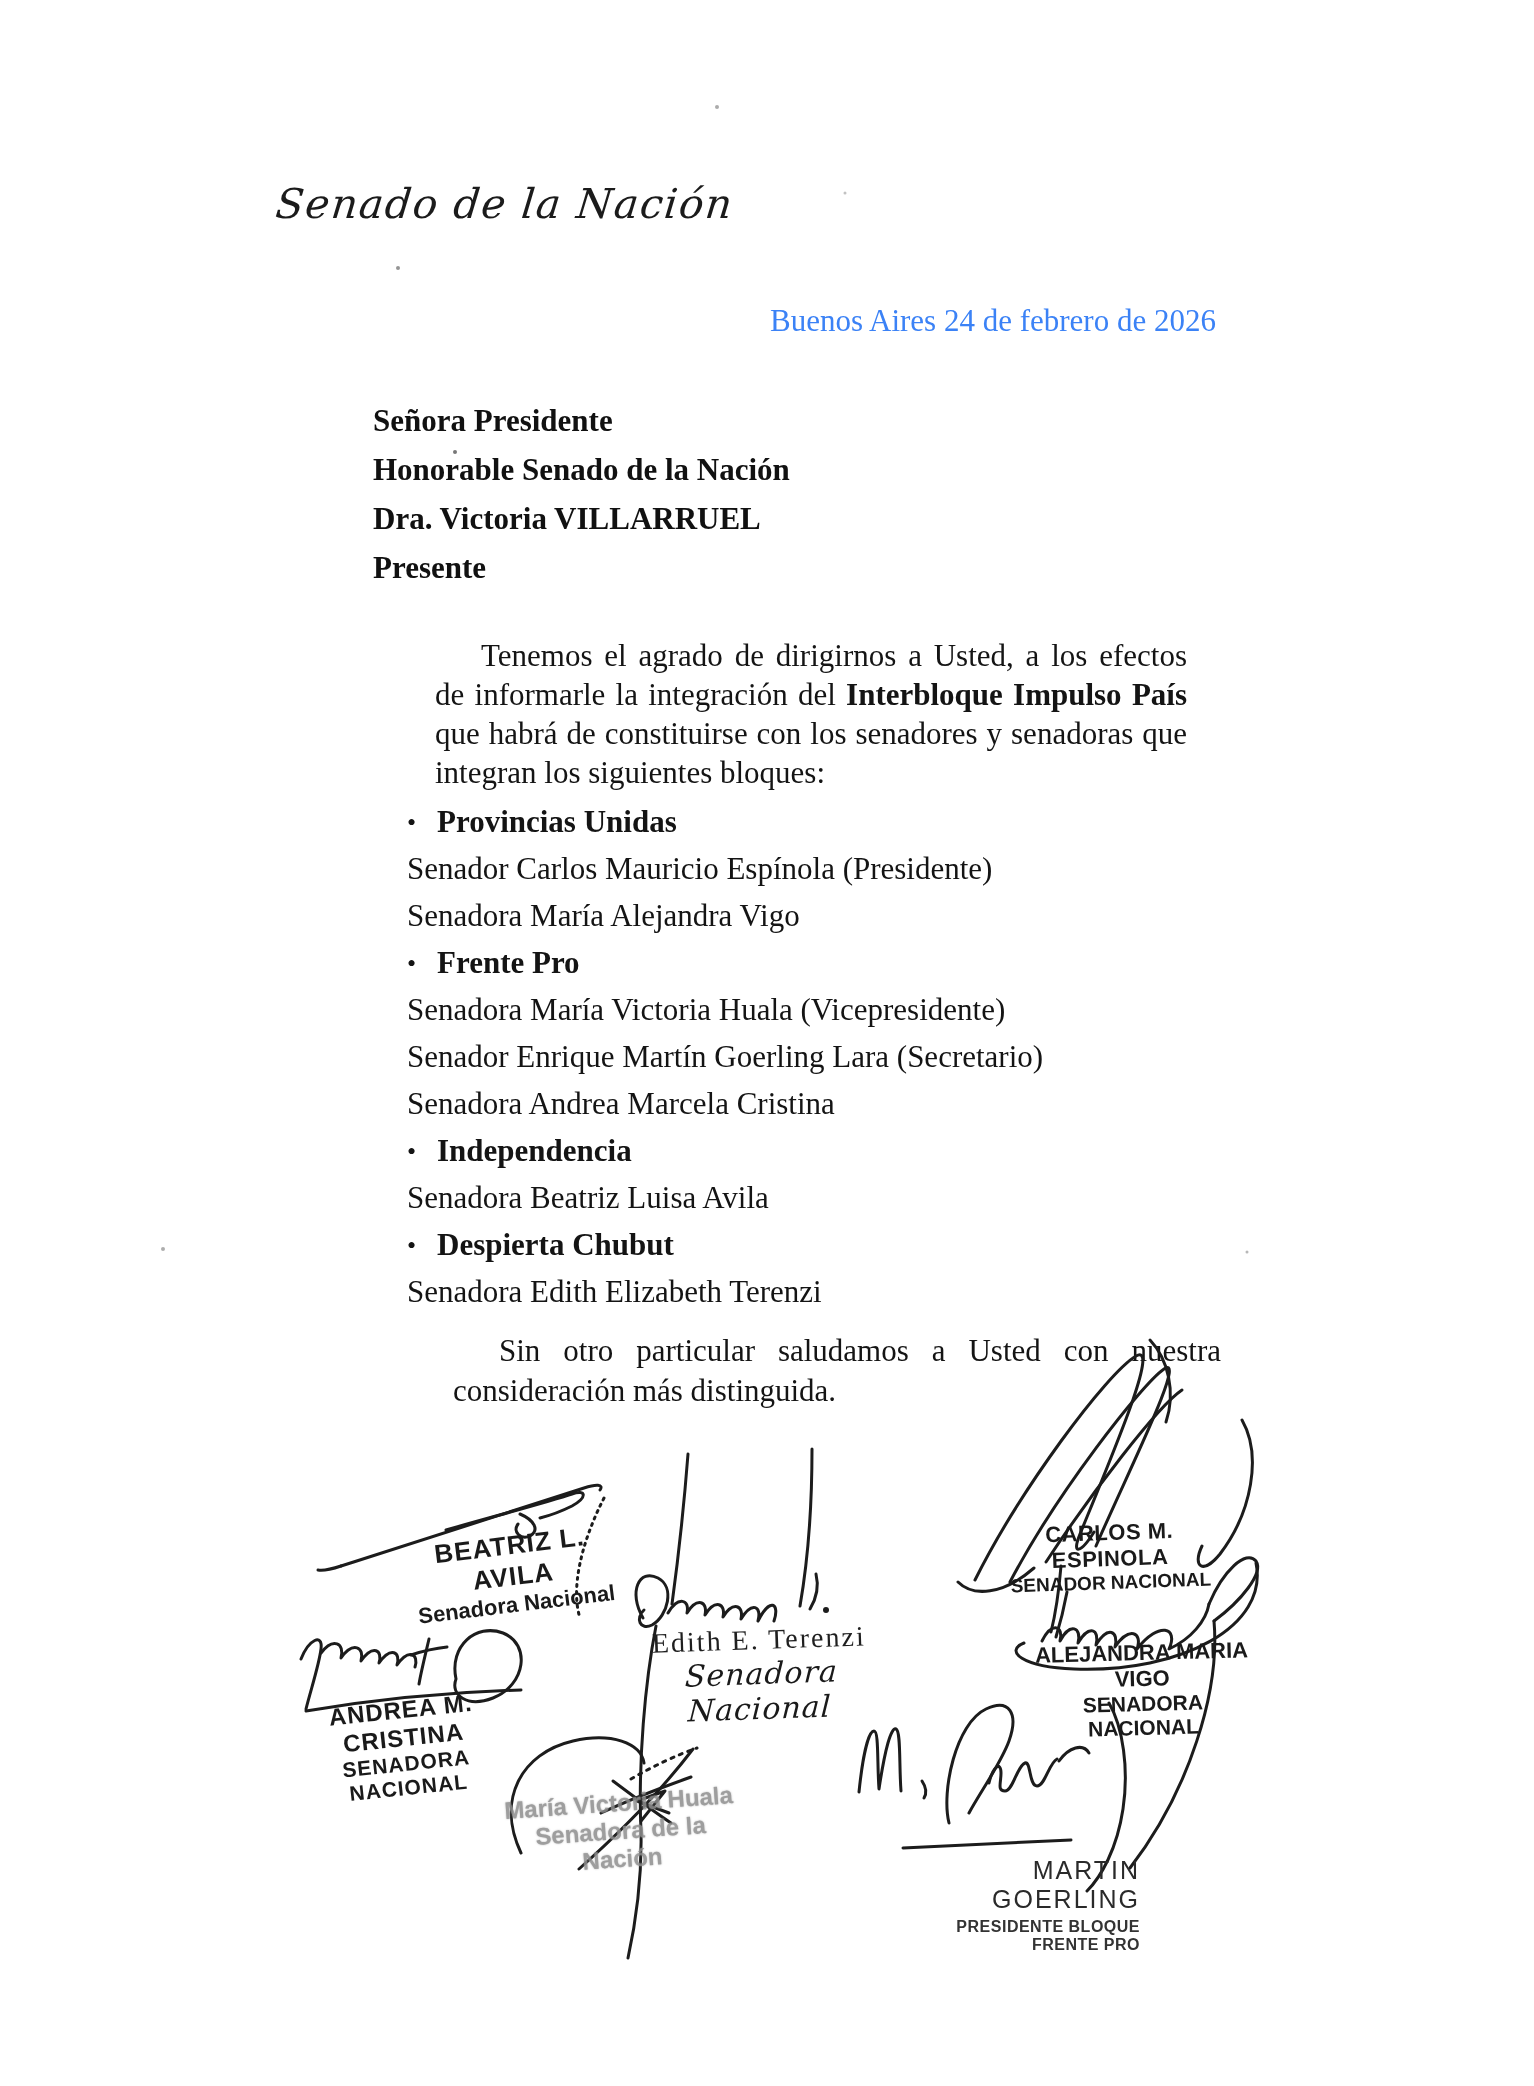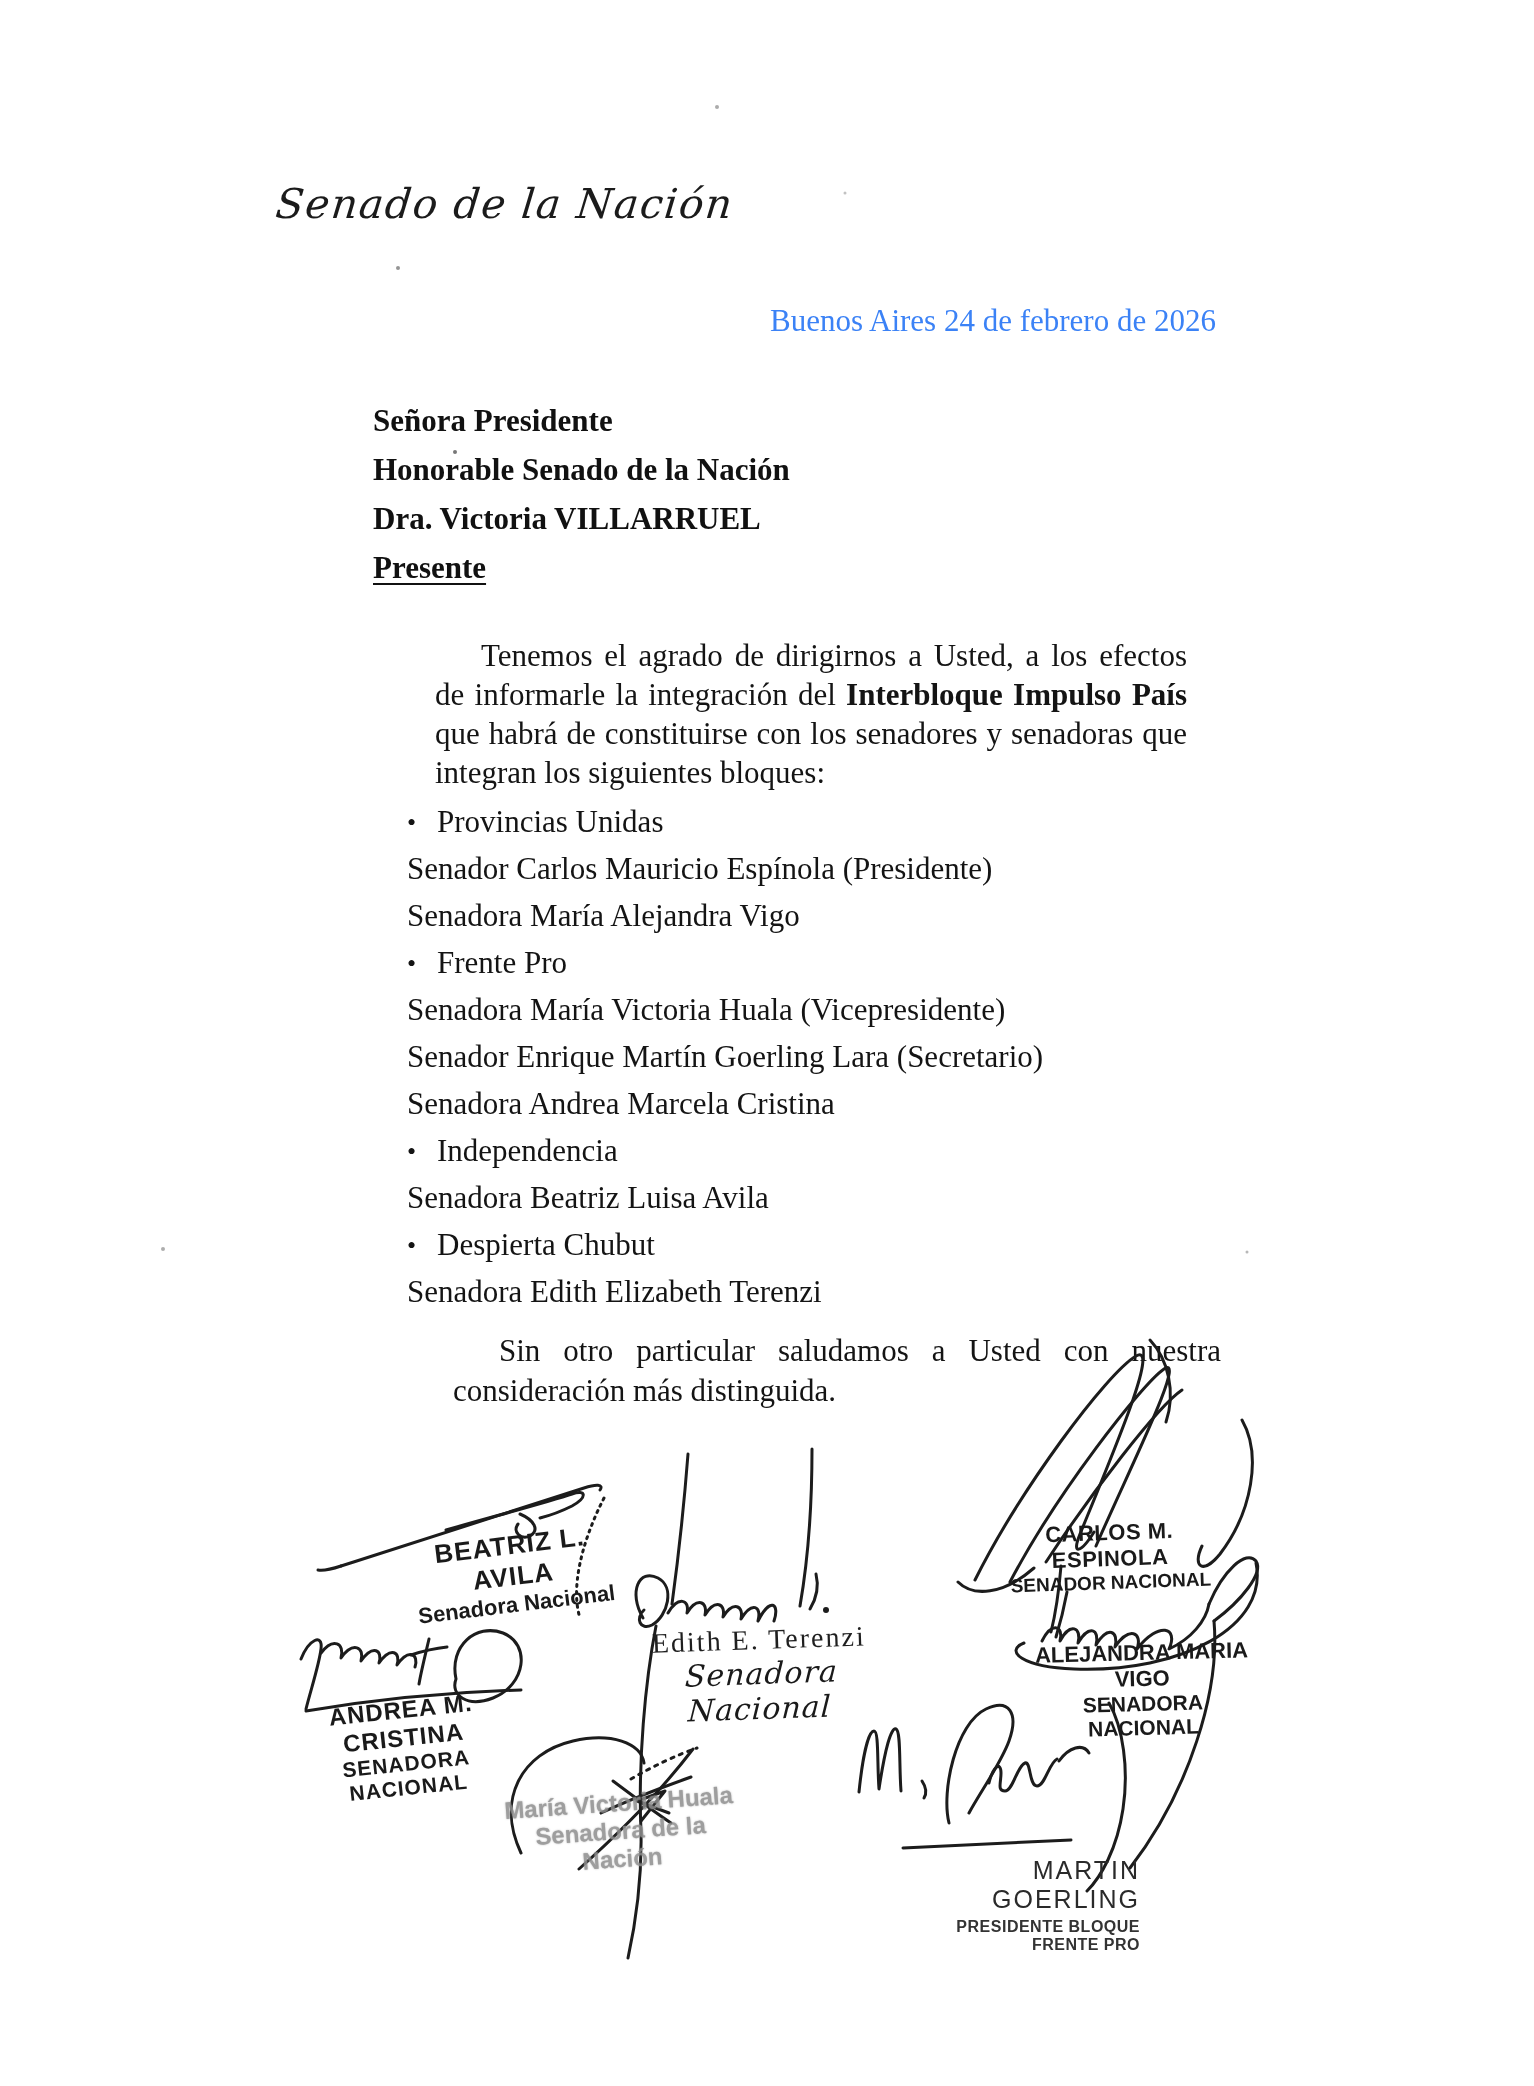--- a/index.html
+++ b/index.html
@@ -16,31 +16,31 @@
   }
   .date {
     position:absolute; left:770px; top:303px;
     font-size:31px; color:#3b82f6;
   }
   .recipient { position:absolute; left:373px; top:405px; }
   .r-line {
     font-weight:bold; font-size:31px; line-height:32px;
     margin-bottom:17px; color:#111;
   }
-  .r-line.presente { text-decoration:underline; text-underline-offset:5px; text-decoration-thickness:2px; }
+  .r-line.presente { text-underline-offset:5px; text-decoration-thickness:2px; }
   .opening {
     position:absolute; left:435px; top:636px; width:752px;
     font-size:31px; line-height:39px; text-align:justify;
     text-indent:46px; color:#141414;
   }
   .opening b { font-weight:bold;margin-top:20px; }
   .list { position:absolute; left:407px; top:798px; width:800px; }
   .list-line { height:47px; line-height:47px; font-size:31px; color:#141414; white-space:nowrap; }
   .list-line .dot { display:inline-block; width:30px; font-size:26px; vertical-align:1px; }
-  .list-line .bname { font-weight:normal; }
+  .list-line .bname { font-weight:bold; }
   .closing {
     position:absolute; left:437px; top:1331px; width:768px;
     font-size:31px; line-height:40px; text-align:justify;
     text-indent:46px; color:#141414;margin-left:16px;
   }
   svg.strokes { position:absolute; left:0; top:0; pointer-events:none; }
   svg.strokes path { fill:none; stroke:#1c1c1c; stroke-width:3; stroke-linecap:round; stroke-linejoin:round; }
   .stamp { position:absolute; font-family:"Liberation Sans", sans-serif; color:#1a1a1a; }
   .stamp .stamp-name { font-weight:bold; }
   .st-avila { left:398px; top:1530px; width:230px; text-align:center; transform:rotate(-7deg); }

